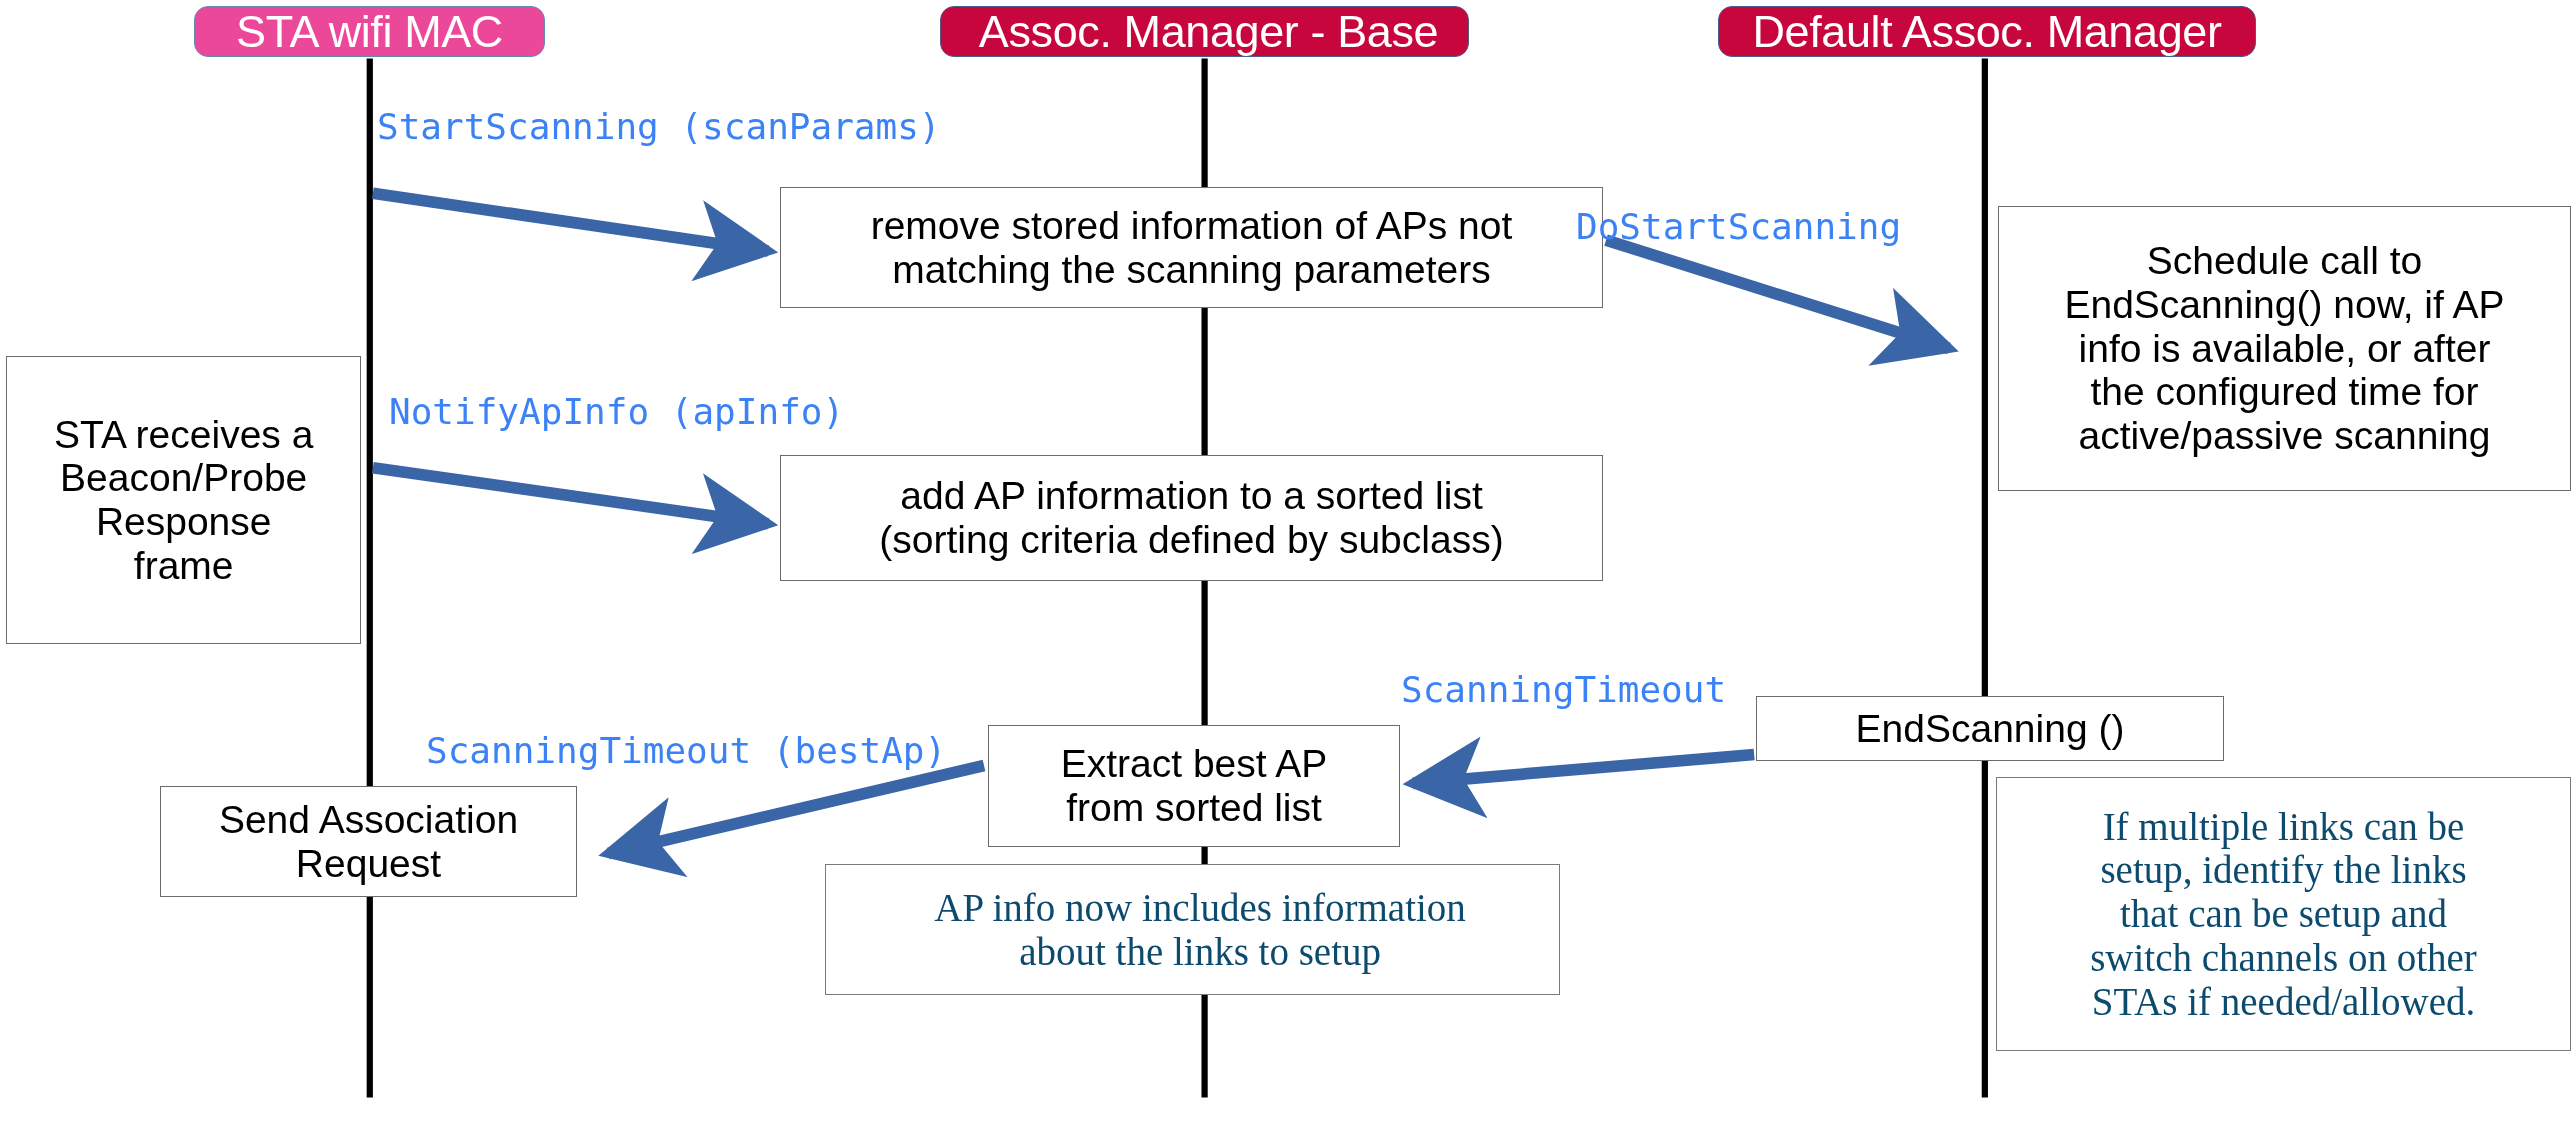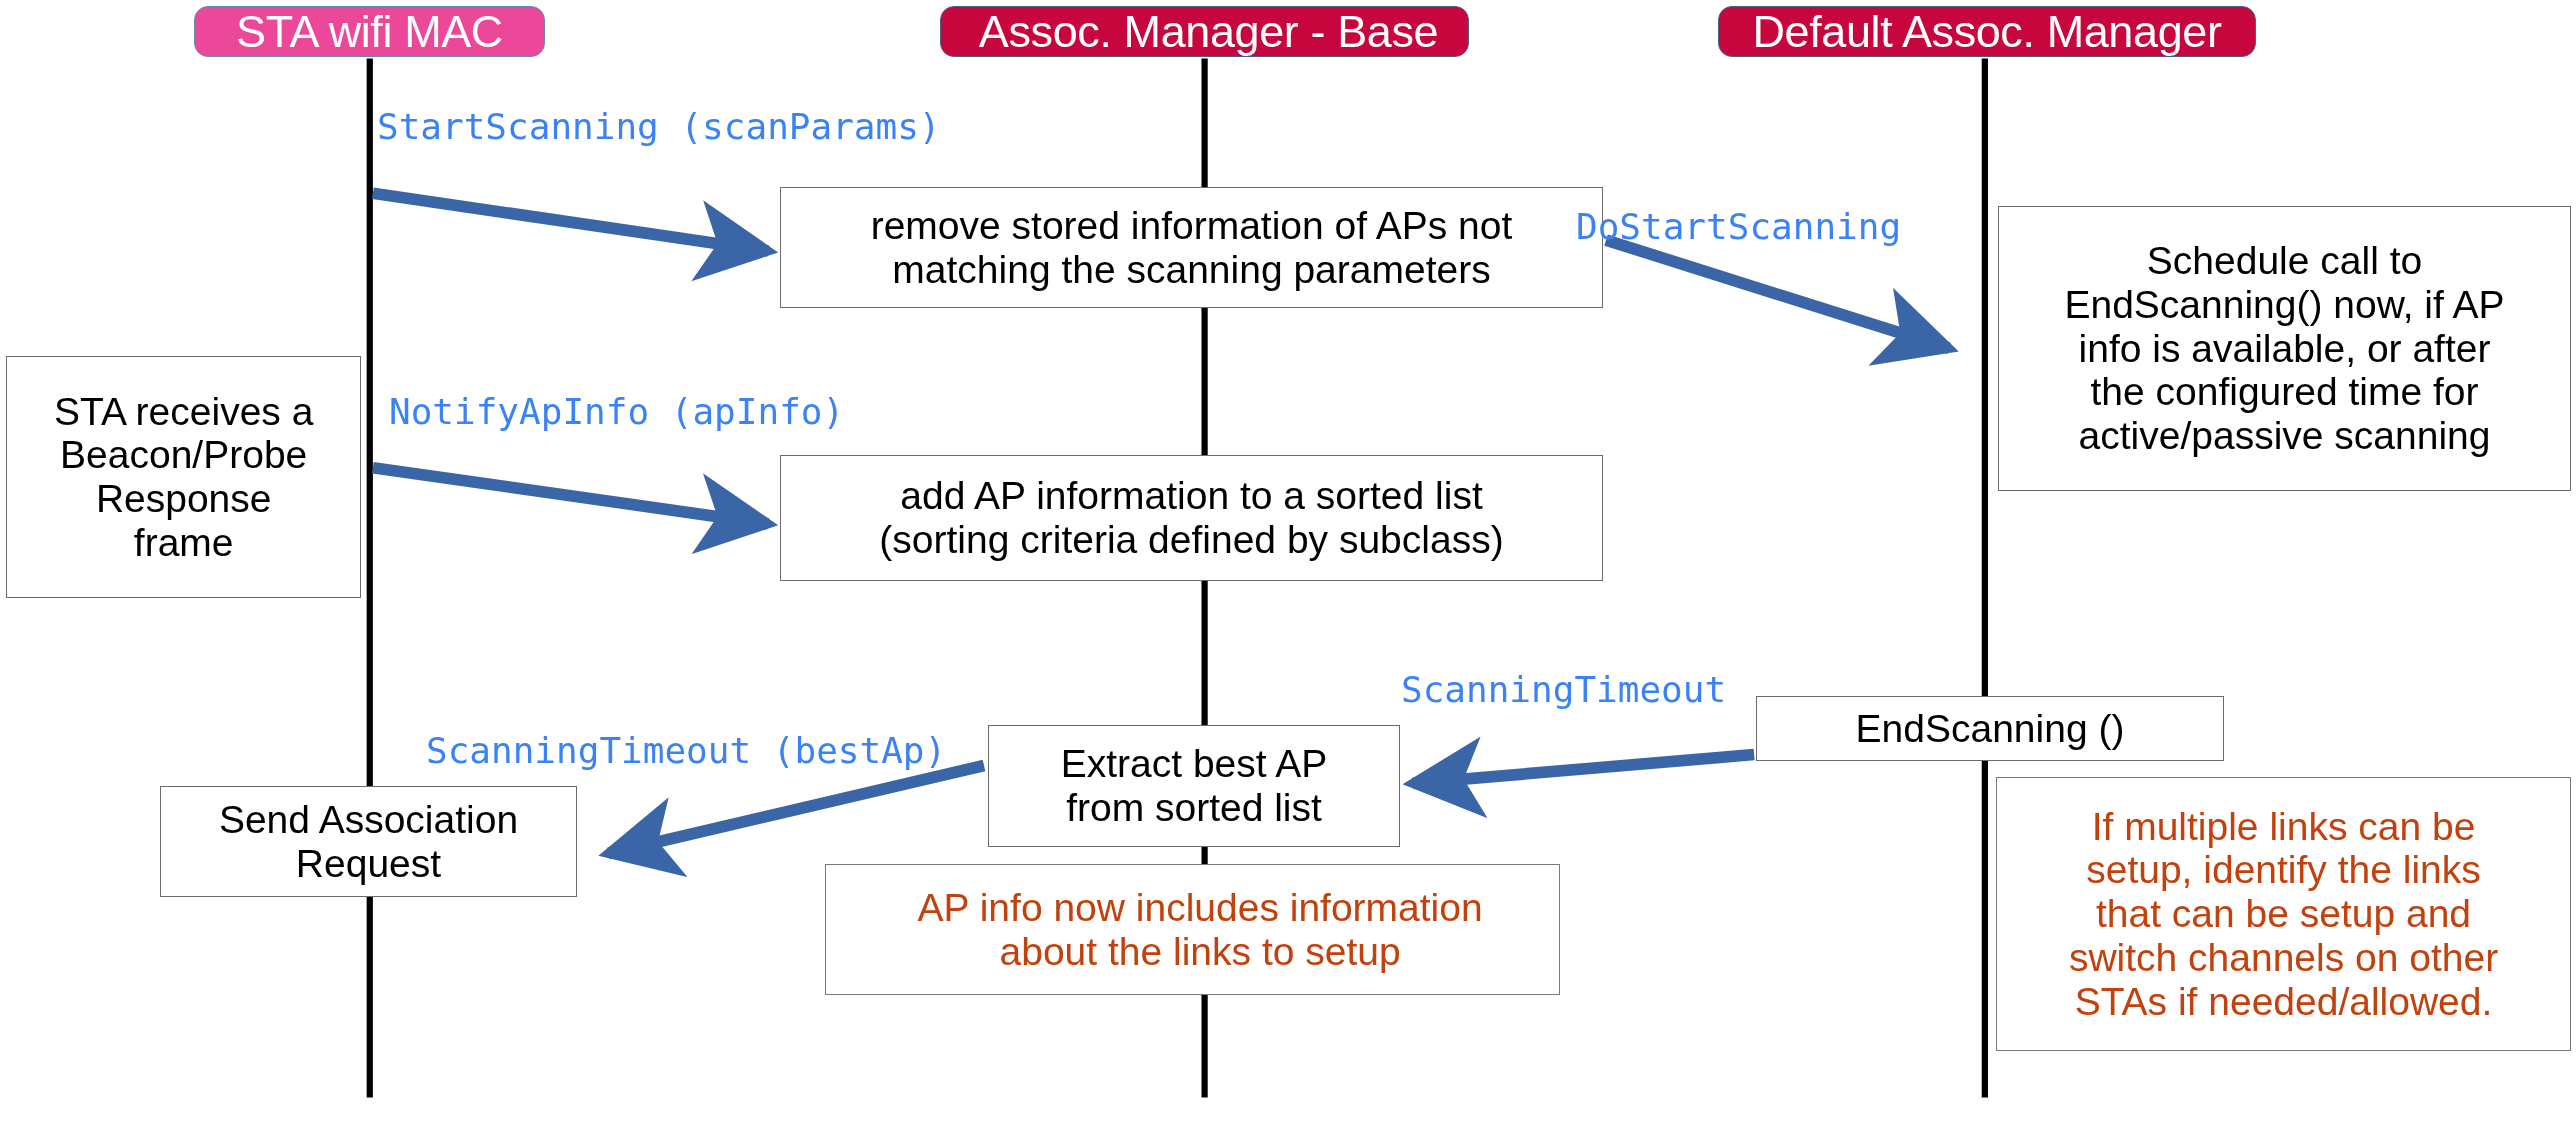--- a/index.html
+++ b/index.html
@@ -33,21 +33,21 @@
     background:#ffffff;
     border:1.6px solid #6b6b6b;
     display:flex;align-items:center;justify-content:center;
     text-align:center;
     color:#000000;
     font-size:39px;
     line-height:1.12;
     padding:3.1px 7.8px;
     z-index:5;
   }
-  .box.note{color:#c2410c;border:1.6px solid #7a7a7a;}
+  .box.note{color:#0c4a6e;border:1.6px solid #7a7a7a;font-family:Liberation Serif, serif;}
   .box .inner{width:100%;}
 
   
   .msg{
     position:absolute;
     font-family:"DejaVu Sans Mono","Liberation Mono",monospace;
     font-size:36px;
     color:#3b82f6;
     white-space:nowrap;
     line-height:1;
@@ -122,21 +122,21 @@
 <div class="box" style="left:1998px;top:206px;width:573px;height:285px;">
   <div class="inner">
     <div>Schedule call to</div>
     <div>EndScanning() now, if AP</div>
     <div>info is available, or after</div>
     <div>the configured time for</div>
     <div>active/passive scanning</div>
   </div>
 </div>
 
-<div class="box" style="left:6.2px;top:356px;width:355px;height:242px;">
+<div class="box" style="left:6.2px;top:356px;width:355px;height:288px;">
   <div class="inner">
     <div>STA receives a</div>
     <div>Beacon/Probe</div>
     <div>Response</div>
     <div>frame</div>
   </div>
 </div>
 
 <div class="box" style="left:780px;top:455px;width:823px;height:126px;">
   <div class="inner">

